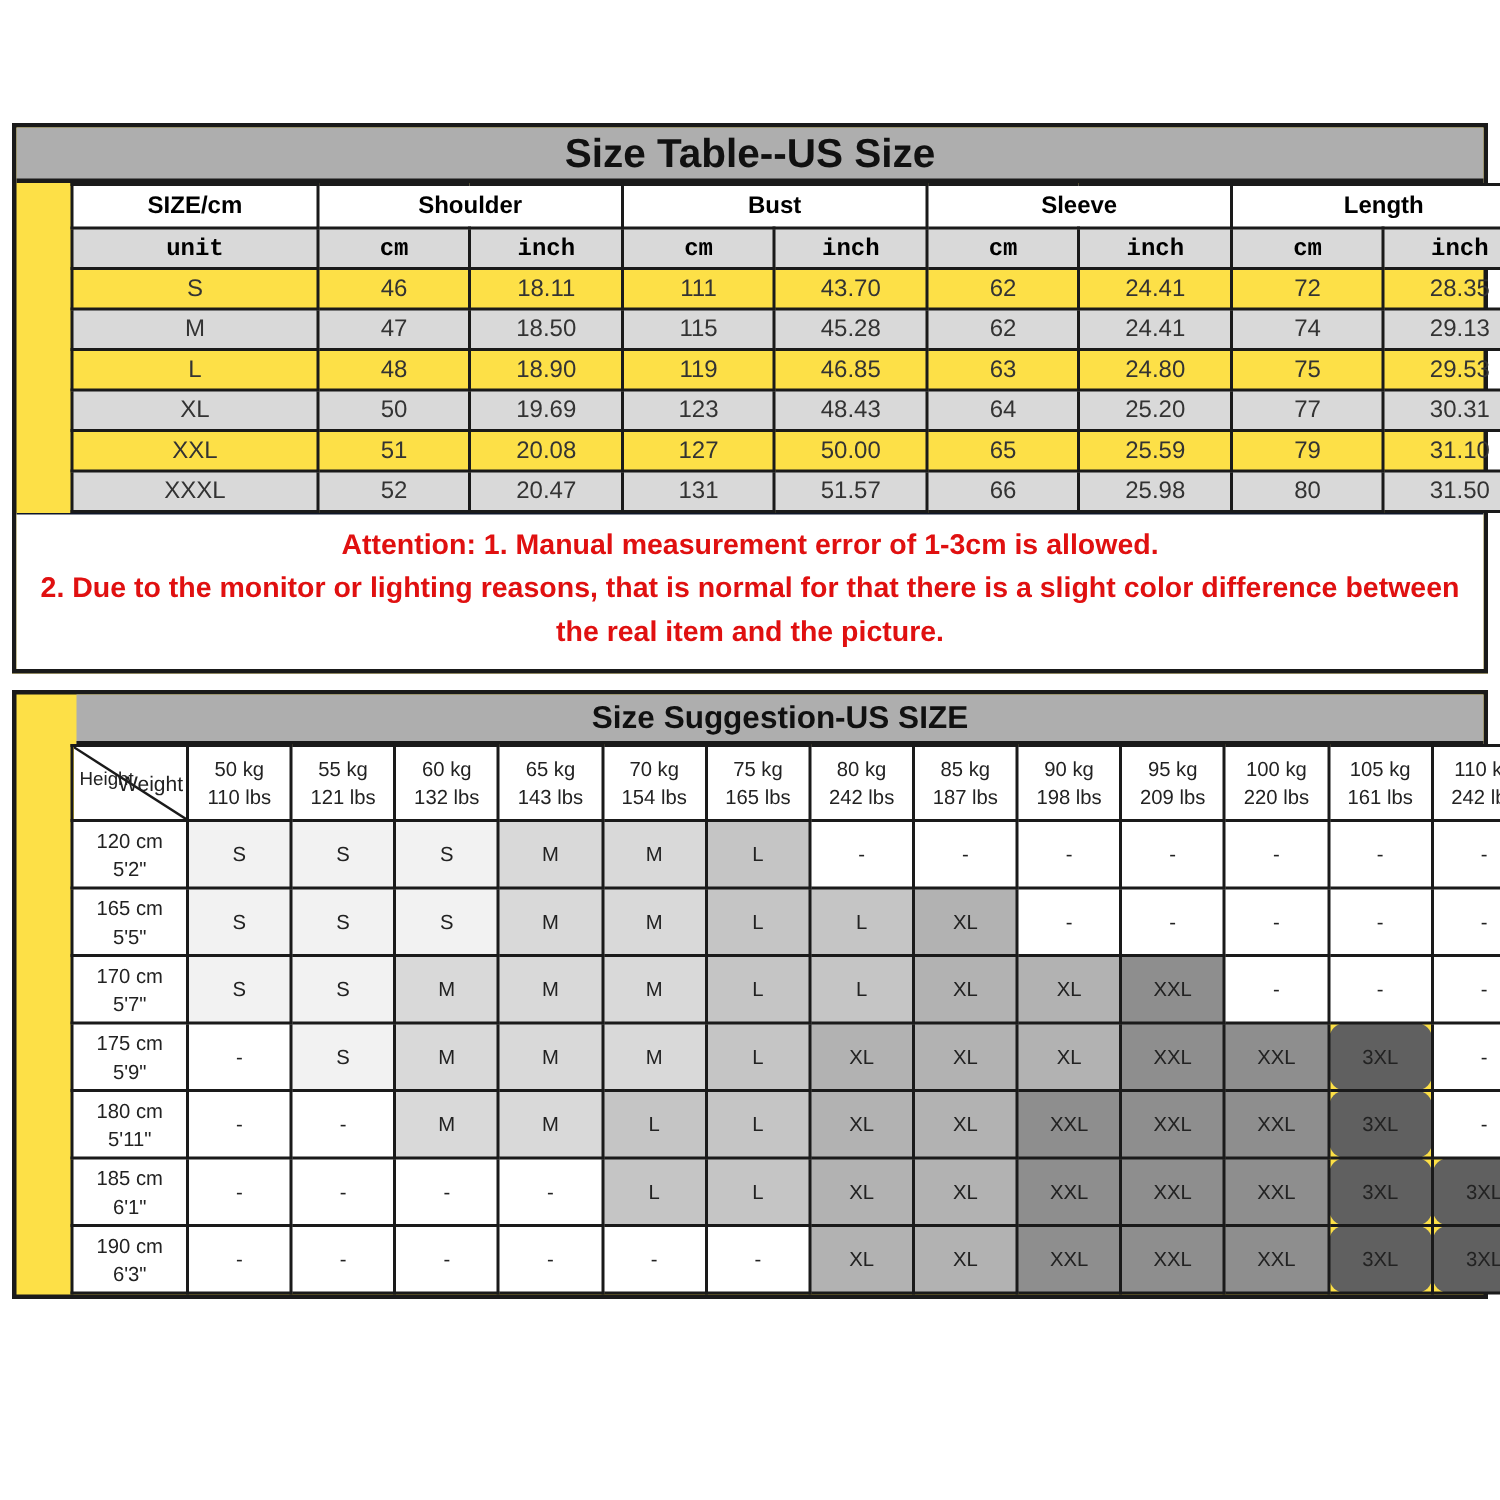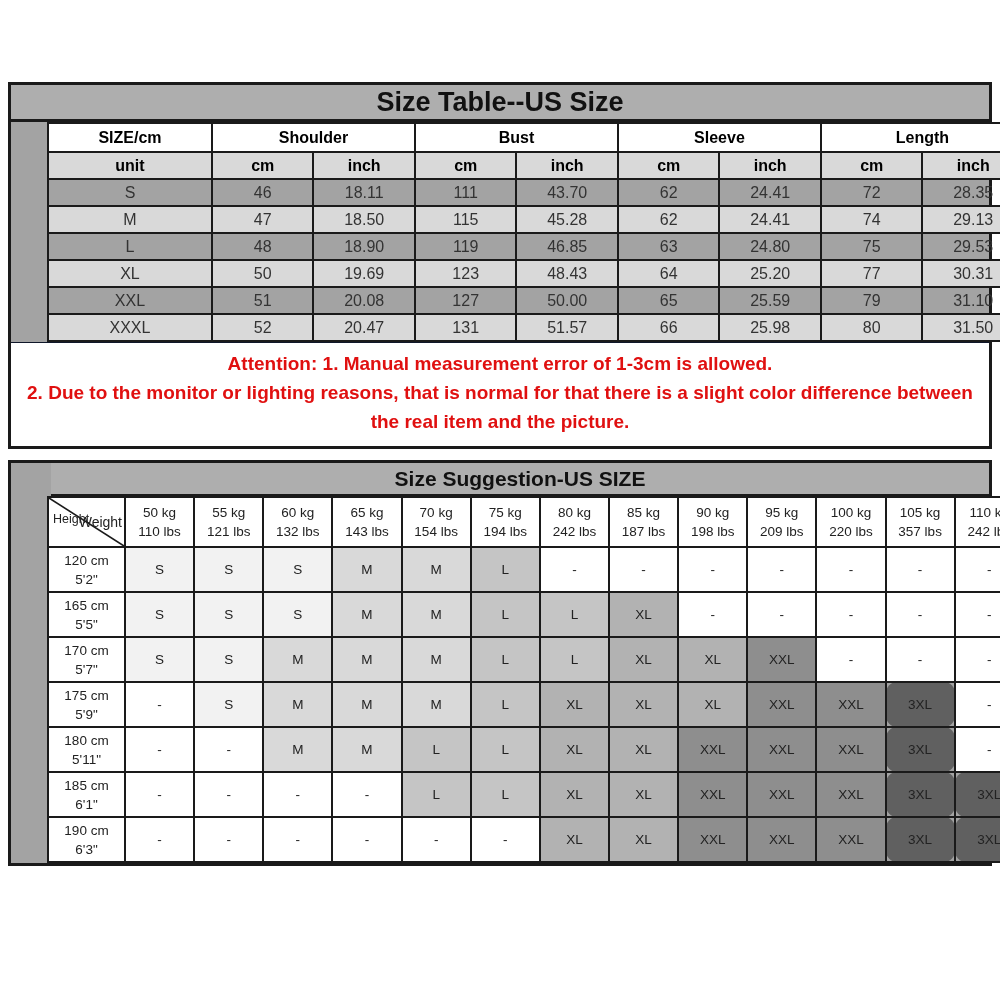--- a/index.html
+++ b/index.html
@@ -3,40 +3,40 @@
 <meta charset="utf-8">
 <style>
   html,body { margin:0; padding:0; background:#ffffff; }
   body {
     width:1000px; height:1000px; position:relative;
     font-family:"Liberation Sans","DejaVu Sans",sans-serif;
     color:#1a1a1a;
   }
   .panel {
     position:absolute; left:8px; width:984px;
-    border:3px solid #1a1a1a; box-sizing:border-box; background:#a3a3a3;
+    border:3px solid #1a1a1a; box-sizing:border-box; background:#fde047;
   }
   #size-table-panel { top:82px; }
   #suggestion-panel { top:460px; }
 
   .title-bar {
     background:#aeaeae; text-align:center; font-weight:bold; color:#111;
     border-bottom:3px solid #1a1a1a;
   }
   #size-table-title { font-size:27px; line-height:34px; height:34px; }
   #suggestion-title { font-size:21px; line-height:31px; height:31px; border-bottom-width:2px;margin-left:40px; }
 
   table { width:100%; border-collapse:collapse; table-layout:fixed;margin-left:36px; }
   th, td { border:2px solid #1a1a1a; text-align:center; vertical-align:middle; padding:0; }
 
   
   #size-table th { font-weight:bold; color:#000; font-size:16px; }
   #size-table td { font-weight:normal; color:#333; font-size:16px; }
   #t1-group-row th { height:27px; background:#fff; }
-  #t1-unit-row th { height:25px; background:#d9d9d9; }
+  #t1-unit-row th { height:25px; background:#d9d9d9;font-family:Liberation Mono, monospace; }
   #t1-body tr { height:27px; }
   #t1-body tr.striped td { background:#d9d9d9; }
 
   
   #attention-box {
     border-top:1px solid #0f172a; background:#fff;
     color:#e01010; font-weight:bold; font-size:19px; line-height:29px;
     text-align:center; padding:6px 8px 10px 8px;
   }
 
@@ -218,21 +218,21 @@
           <th>
             <div>65 kg</div>
             <div>143 lbs</div>
           </th>
           <th>
             <div>70 kg</div>
             <div>154 lbs</div>
           </th>
           <th>
             <div>75 kg</div>
-            <div>194 lbs</div>
+            <div>165 lbs</div>
           </th>
           <th>
             <div>80 kg</div>
             <div>242 lbs</div>
           </th>
           <th>
             <div>85 kg</div>
             <div>187 lbs</div>
           </th>
           <th>
@@ -242,21 +242,21 @@
           <th>
             <div>95 kg</div>
             <div>209 lbs</div>
           </th>
           <th>
             <div>100 kg</div>
             <div>220 lbs</div>
           </th>
           <th>
             <div>105 kg</div>
-            <div>357 lbs</div>
+            <div>161 lbs</div>
           </th>
           <th>
             <div>110 kg</div>
             <div>242 lbs</div>
           </th>
         </tr>
     </thead>
     <tbody id="t2-body">
         <tr>
           <th>

